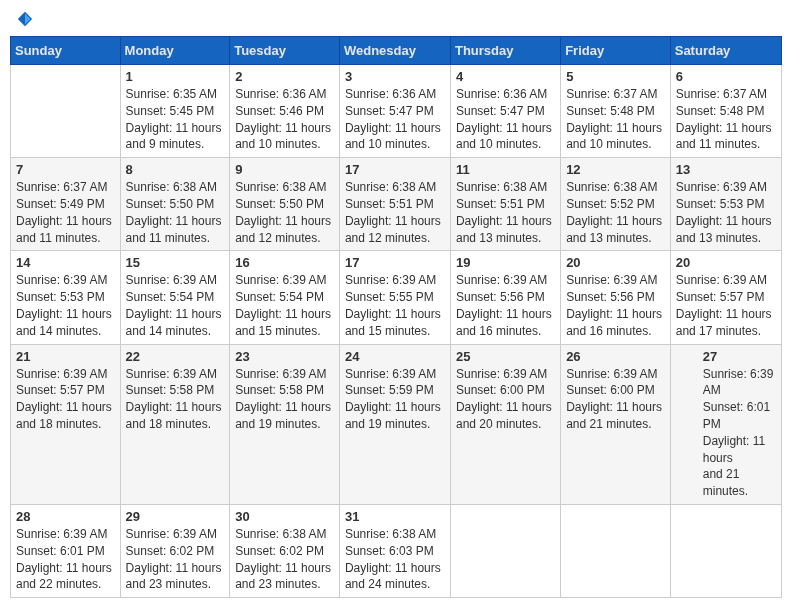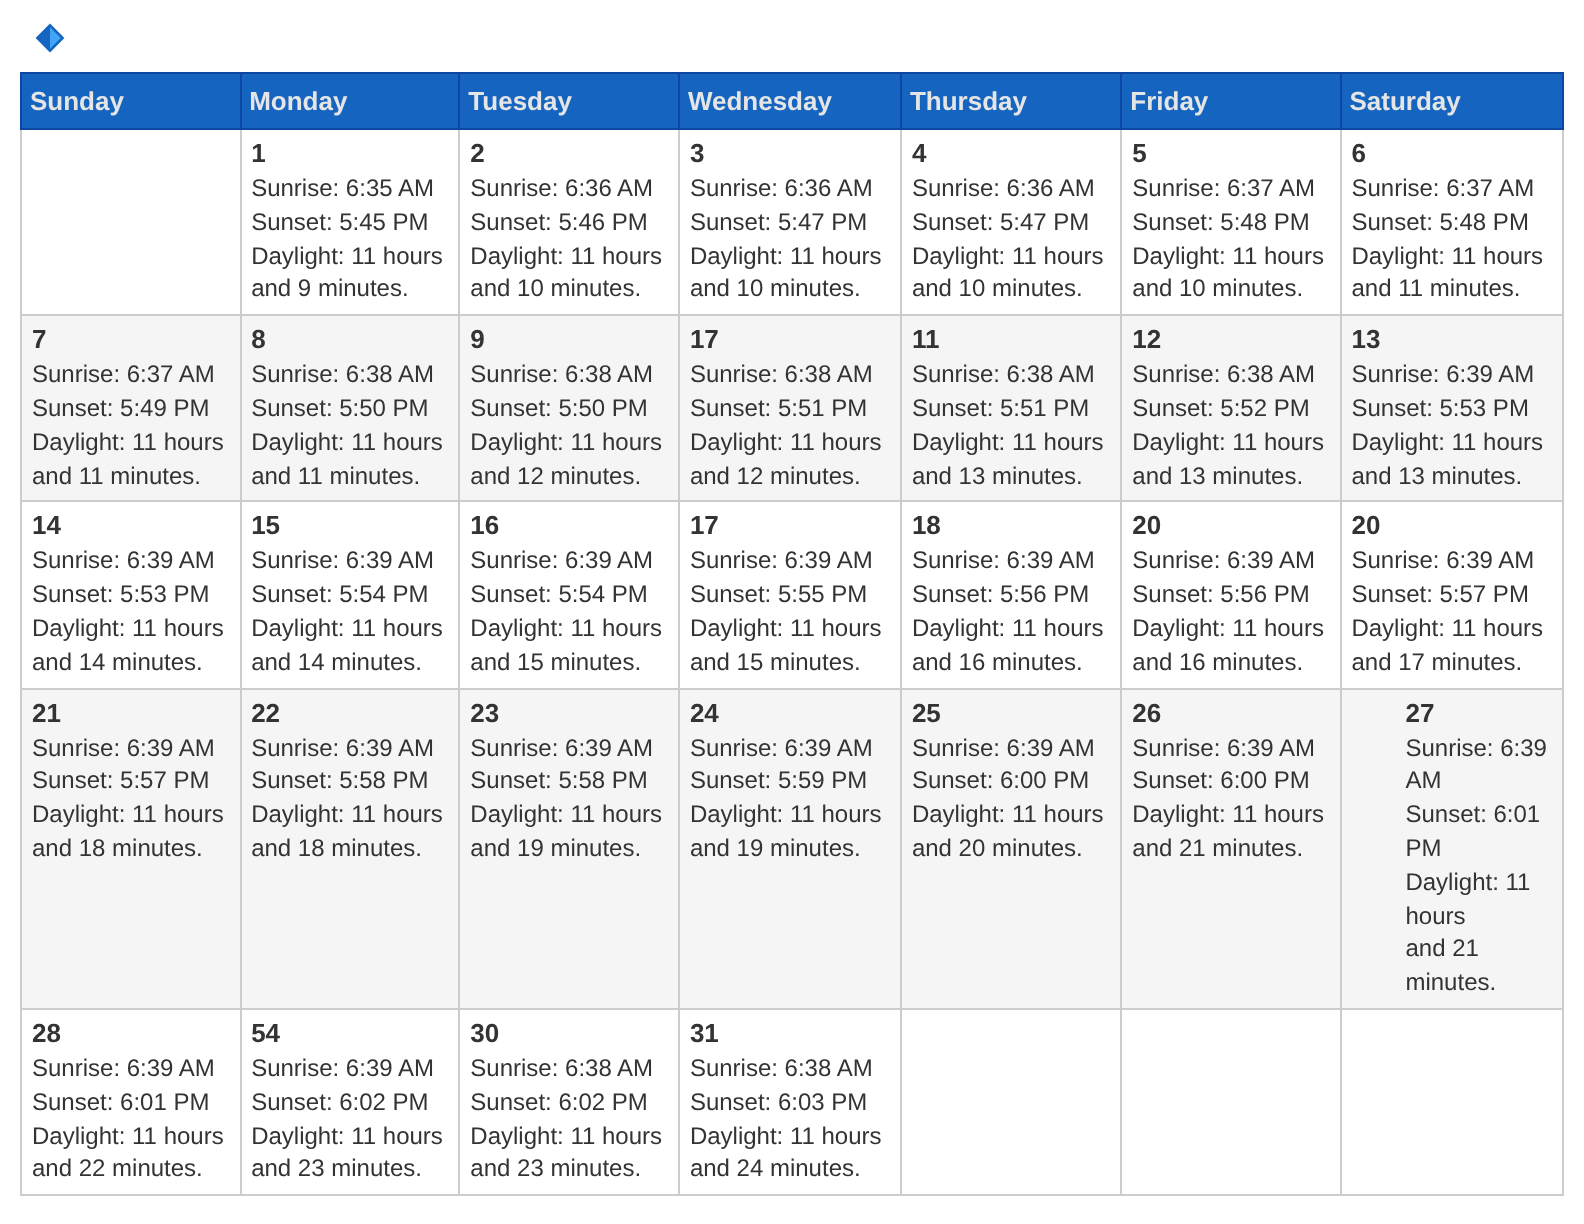--- a/index.html
+++ b/index.html
@@ -244,21 +244,21 @@
 and 15 minutes.</div>
         </td>
         <td>
           <span class="day-number">17</span>
           <div class="day-info" style="white-space: pre-line;">Sunrise: 6:39 AM
 Sunset: 5:55 PM
 Daylight: 11 hours
 and 15 minutes.</div>
         </td>
         <td>
-          <span class="day-number">18</span>
+          <span class="day-number">19</span>
           <div class="day-info" style="white-space: pre-line;">Sunrise: 6:39 AM
 Sunset: 5:56 PM
 Daylight: 11 hours
 and 16 minutes.</div>
         </td>
         <td>
           <span class="day-number">20</span>
           <div class="day-info" style="white-space: pre-line;">Sunrise: 6:39 AM
 Sunset: 5:56 PM
 Daylight: 11 hours
@@ -325,21 +325,21 @@
       </tr>
       <tr>
         <td>
           <span class="day-number">28</span>
           <div class="day-info" style="white-space: pre-line;">Sunrise: 6:39 AM
 Sunset: 6:01 PM
 Daylight: 11 hours
 and 22 minutes.</div>
         </td>
         <td>
-          <span class="day-number">54</span>
+          <span class="day-number">29</span>
           <div class="day-info" style="white-space: pre-line;">Sunrise: 6:39 AM
 Sunset: 6:02 PM
 Daylight: 11 hours
 and 23 minutes.</div>
         </td>
         <td>
           <span class="day-number">30</span>
           <div class="day-info" style="white-space: pre-line;">Sunrise: 6:38 AM
 Sunset: 6:02 PM
 Daylight: 11 hours

